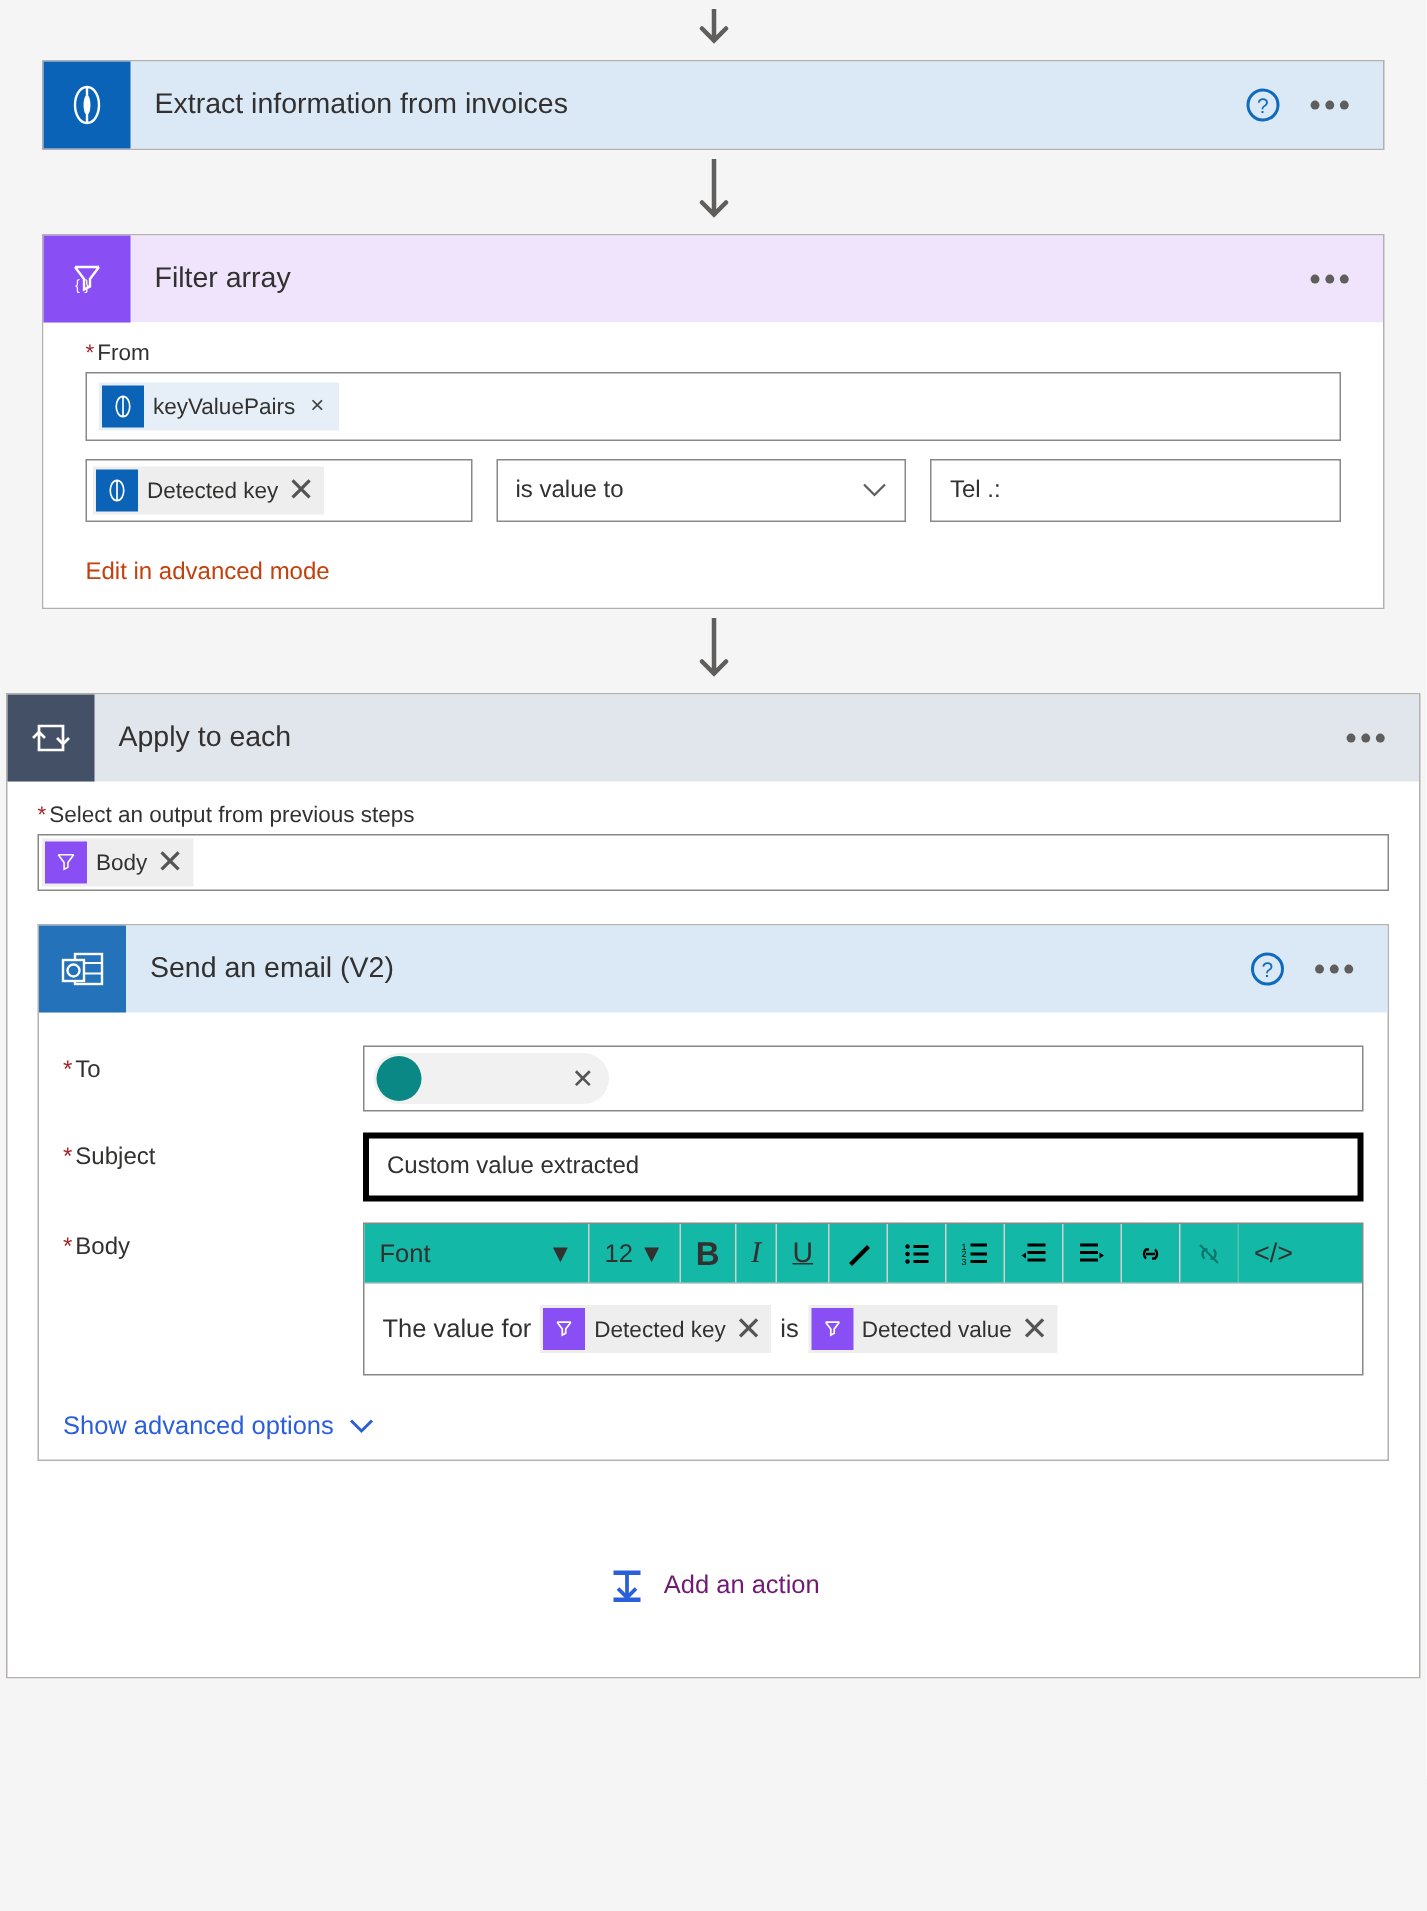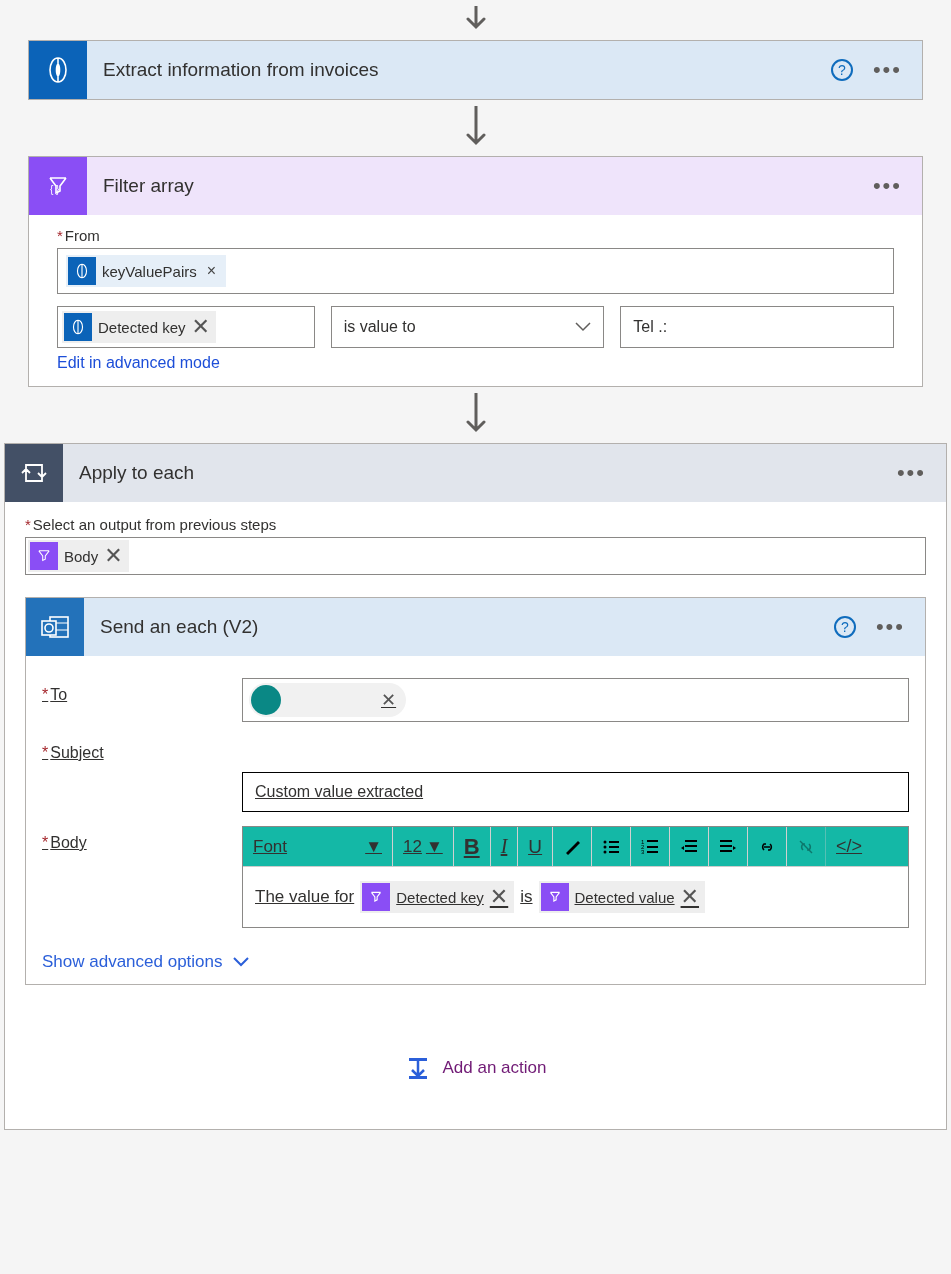--- a/index.html
+++ b/index.html
@@ -113,23 +113,23 @@
   .select-box {
     border: 1px solid #8a8886;
     padding: 8px 12px;
     display: flex;
     justify-content: space-between;
     align-items: center;
     font-size: 16px;
     background: #fff;
   }
   .link {
-    color: #1d4ed8;
+    color: #c2410c;
     font-size: 16px;
-    margin-top: 6px;
+    margin-top: 25px;
     display: inline-flex;
     align-items: center;
     gap: 8px;
   }
   .outer-apply {
     border: 1px solid #b3b0ad;
     background: #fff;
     margin: 0 4px;
   }
   .apply-body { padding: 14px 20px 28px 20px; }
@@ -158,25 +158,24 @@
     padding: 2px 10px 2px 2px;
     gap: 100px;
   }
   .pill .avatar {
     width: 30px; height: 30px;
     border-radius: 50%;
     background: #0a8885;
   }
   .pill .px { font-size: 18px; color: #555; }
   .subject-input {
-    border: 1px solid #000000;
+    border: 4px solid #000000;
     padding: 10px 12px;
     font-size: 16px;
     width: 100%;
-    margin-top: 36px;
   }
   .richtext {
     border: 1px solid #8a8886;
   }
   .rt-toolbar {
     display: flex;
     align-items: center;
     border-bottom: 1px solid #ccc;
     background: #14b8a6;
     height: 40px;
@@ -331,27 +330,27 @@
     <div class="inner-card">
       <div class="card-header hdr-blue2">
         <div class="icon-box">
           <svg width="34" height="34" viewBox="0 0 34 34">
               <rect x="12" y="7" width="18" height="20" fill="none" stroke="#fff" stroke-width="1.6"></rect>
               <path d="M12 13 H30 M12 20 H30" stroke="#fff" stroke-width="1.2"></path>
               <rect x="4" y="11" width="14" height="14" fill="#2372ba" stroke="#fff" stroke-width="1.6"></rect>
               <circle cx="11" cy="18" r="4" fill="none" stroke="#fff" stroke-width="1.6"></circle>
             </svg>
         </div>
-        <div class="title">Send an each (V2)</div>
+        <div class="title">Send an email (V2)</div>
         <div class="actions">
           <div class="help-icon">?</div>
           <div class="ellipsis">•••</div>
         </div>
       </div>
-      <div style="padding: 8px 16px 4px 16px; text-decoration: underline;">
+      <div style="padding: 8px 16px 4px 16px;">
         <div class="form-row">
           <div class="lbl"><span class="req">*</span><span>To</span></div>
           <div class="val">
             <div class="recipient-box">
               <span class="pill">
                 <span class="avatar"></span>
                 <span class="px">✕</span>
               </span>
             </div>
           </div>

